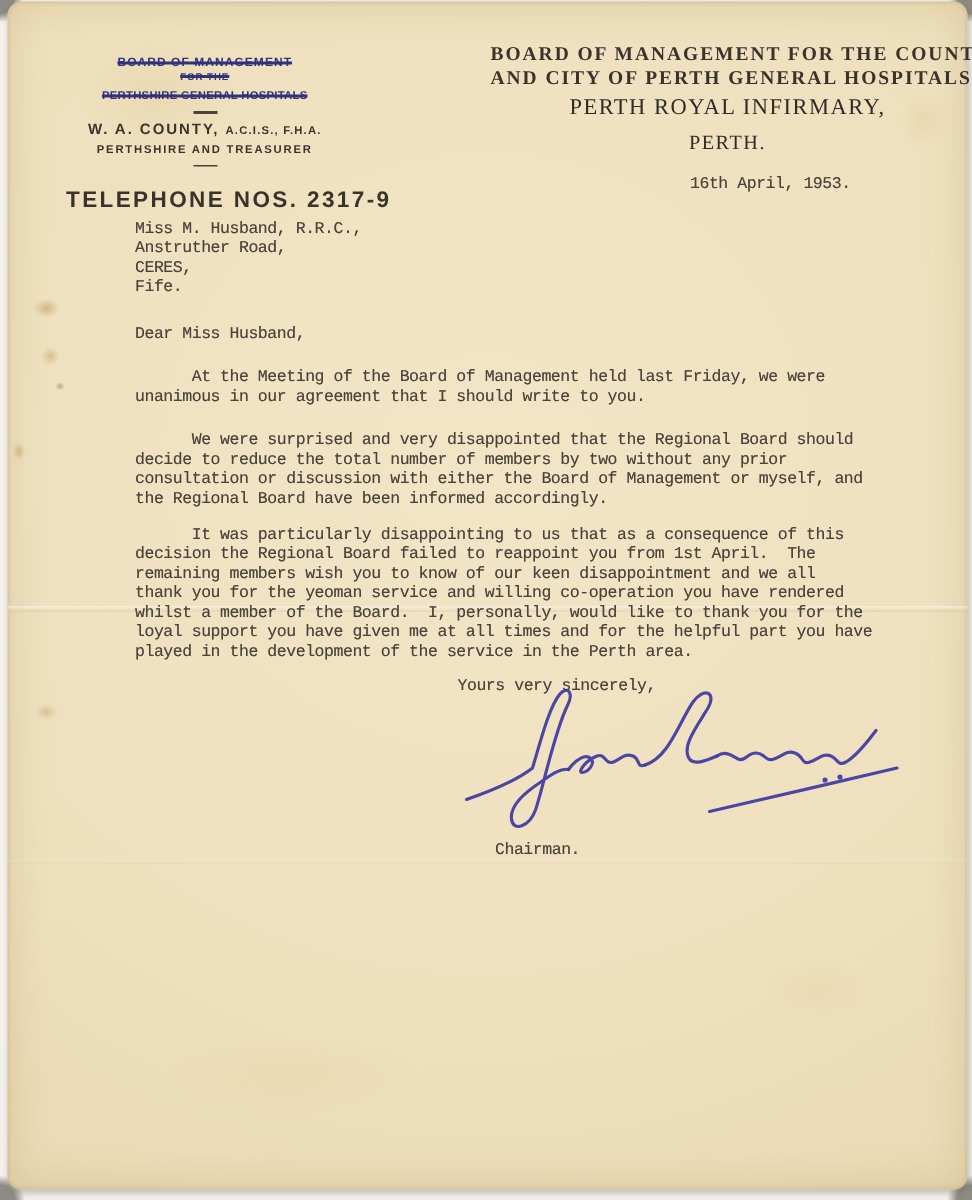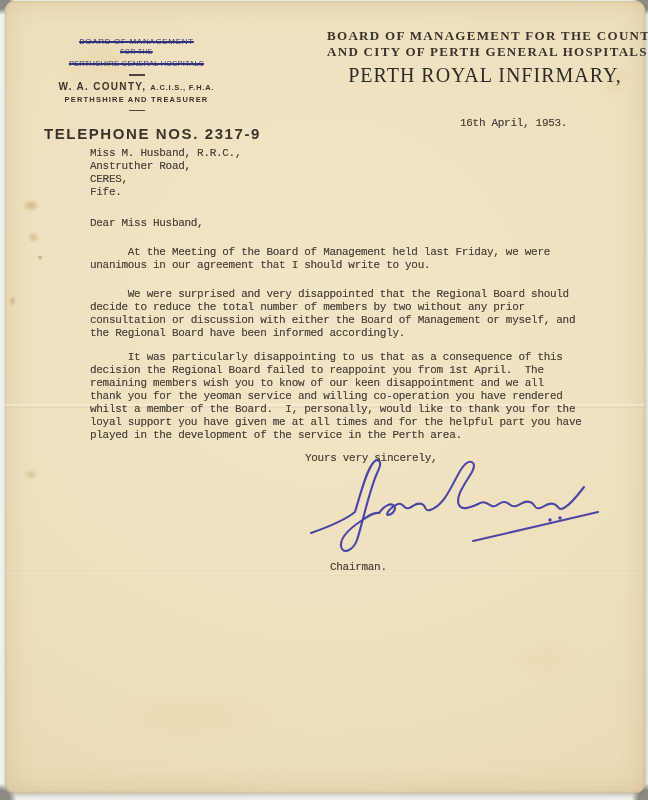--- a/index.html
+++ b/index.html
@@ -28,33 +28,33 @@
   .st-e{left:16px;top:466px;width:20px;height:15px;background:radial-gradient(closest-side,rgba(170,128,55,.3),transparent 75%);}
   .st-f{left:34px;top:14px;width:130px;height:95px;background:radial-gradient(closest-side,rgba(205,170,100,.14),transparent 80%);}
   .st-g{left:592px;top:55px;width:36px;height:48px;background:radial-gradient(closest-side,rgba(200,165,95,.14),transparent 80%);}
   .st-h{left:80px;top:680px;width:220px;height:70px;background:radial-gradient(closest-side,rgba(205,175,105,.1),transparent 80%);}
   .st-i{left:490px;top:630px;width:100px;height:56px;background:radial-gradient(closest-side,rgba(205,175,105,.1),transparent 80%);}
   .crease{position:absolute;left:0;right:0;pointer-events:none;}
   .cr-1{top:403px;height:4px;background:linear-gradient(to bottom,rgba(255,252,240,.55),rgba(150,120,60,.12));}
   .cr-2{top:572px;height:3px;opacity:.5;background:linear-gradient(to bottom,rgba(255,252,240,.4),rgba(150,120,60,.1));}
   
   .lh-left{position:absolute;left:39px;top:36px;width:185px;text-align:center;color:#39332c;}
-  .struck{font-weight:400;color:#32327c;text-decoration:line-through;text-decoration-thickness:1.5px;white-space:nowrap;}
+  .struck{font-weight:700;color:#32327c;text-decoration:line-through;text-decoration-thickness:1.5px;white-space:nowrap;}
   .s1{font-size:8px;letter-spacing:.7px;}
   .s2{font-size:6.5px;letter-spacing:.6px;margin-top:2px;}
   .s3{font-size:7.5px;letter-spacing:.2px;margin-top:4px;}
   .rule{width:16px;height:1.5px;background:#4a443c;margin:6px auto 5px auto;}
   .officer-name{font-size:10px;font-weight:700;letter-spacing:1.3px;white-space:nowrap;color:#3a342c;}
   .officer-quals{font-size:7.5px;font-weight:700;letter-spacing:.8px;}
   .officer-title{font-size:7.5px;font-weight:700;letter-spacing:1.2px;margin-top:3px;}
   .telephone{font-size:15px;font-weight:700;letter-spacing:1.6px;margin-top:14px;white-space:nowrap;}
   
   .lh-right{position:absolute;left:322px;top:27px;width:316px;text-align:center;color:#39332c;}
   .board-line{font-size:13px;font-weight:700;letter-spacing:1.3px;line-height:16px;white-space:nowrap;font-family:Liberation Serif, serif;}
-  .serif-addr1{font-family:"Liberation Serif",serif;font-size:20px;letter-spacing:1px;margin-top:4px;color:#2f2b26;white-space:nowrap;}
+  .serif-addr1{font-family:"Liberation Serif",serif;font-size:15px;letter-spacing:1px;margin-top:4px;color:#2f2b26;white-space:nowrap;}
   .serif-addr2{font-family:"Liberation Serif",serif;font-size:13.5px;letter-spacing:1px;margin-top:6px;color:#2f2b26;}
   
   .typed{
     position:absolute;font-family:"Liberation Mono","DejaVu Sans Mono",monospace;
     font-size:11px;line-height:13px;letter-spacing:-0.3px;color:#4a433b;white-space:pre;
     text-shadow:0 0 .4px rgba(74,67,59,.55);
   }
   .date-line{left:455px;top:116px;text-align:center;}
   .recipient{left:85px;top:146px;}
   .salutation{left:85px;top:216px;}
@@ -94,20 +94,21 @@
       <div class="officer-name"><span>W. A. COUNTY,</span> <span class="officer-quals">A.C.I.S., F.H.A.</span></div>
       <div class="officer-title">PERTHSHIRE AND TREASURER</div>
       <div class="rule"></div>
       <div class="telephone">TELEPHONE NOS. 2317-9</div>
     </div>
 
     <div class="lh-right">
       <div class="board-line">BOARD OF MANAGEMENT FOR THE COUNTY</div>
       <div class="board-line">AND CITY OF PERTH GENERAL HOSPITALS</div>
       <div class="serif-addr1">PERTH ROYAL INFIRMARY,</div>
+      <div class="serif-addr2">PERTH.</div>
     </div>
 
     <div class="typed date-line">16th April, 1953.</div>
 
     <div class="typed recipient">Miss M. Husband, R.R.C.,
 Anstruther Road,
 CERES,
 Fife.</div>
 
     <div class="typed salutation">Dear Miss Husband,</div>

